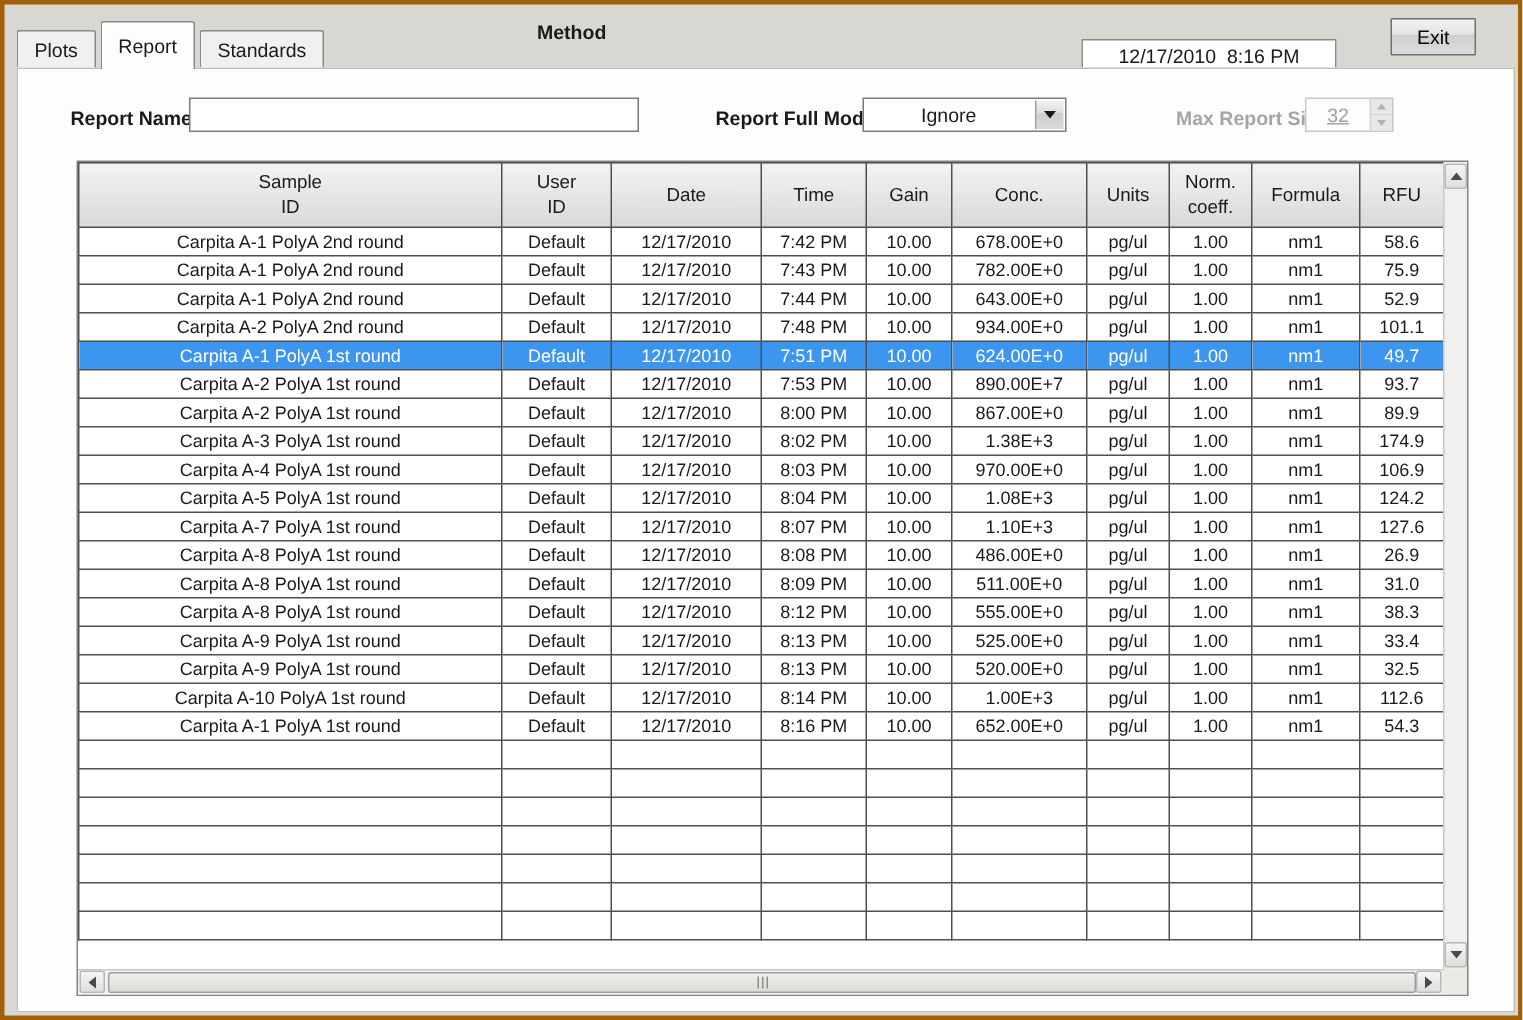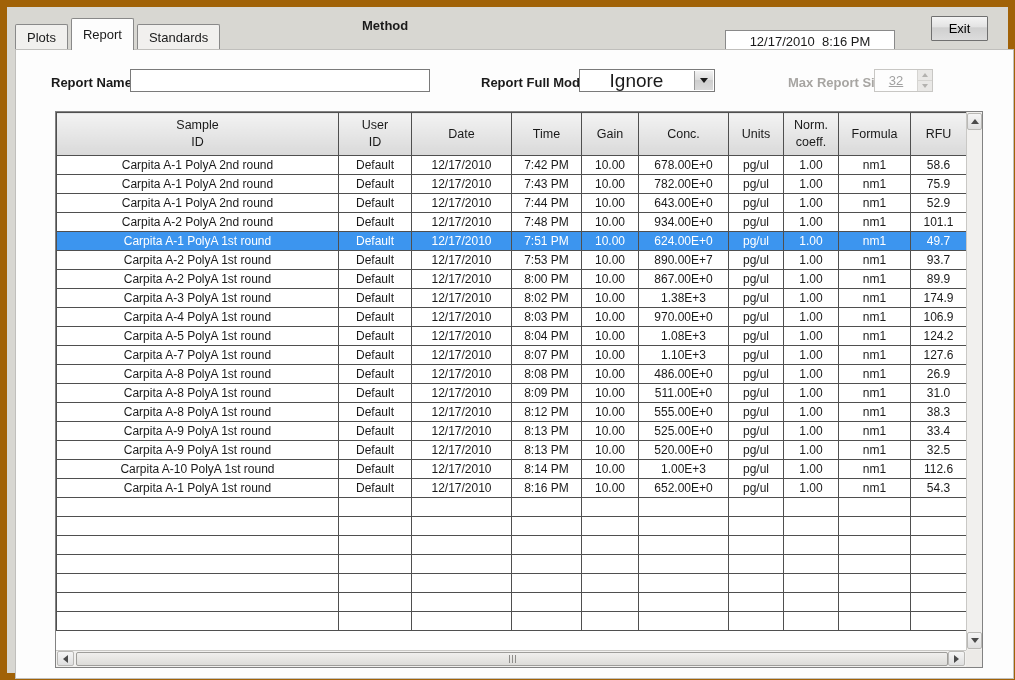--- a/index.html
+++ b/index.html
@@ -1,21 +1,21 @@
 <!DOCTYPE html>
 <html><head>
 <meta charset="utf-8">
 <style>
   * { box-sizing: border-box; margin: 0; padding: 0; }
   html, body { width: 1015px; height: 680px; overflow: hidden; }
   body { font-family: "Liberation Sans", sans-serif; color: #1a1a1a; }
 
   .window {
     position: relative; width: 1015px; height: 680px;
-    background: #d8d7d2; border: 7px solid #a16207;
+    background: #d8d7d2; border: 3px solid #a16207;
   }
 
   
   .tabstrip { position: absolute; left: 8px; top: 11px; height: 31px; display: flex; align-items: flex-end; z-index: 5; }
   .tab {
     height: 25px; padding: 0 11px; margin-right: 3px;
     display: flex; align-items: center;
     background: #f1f0ee; border: 1px solid #898989; border-bottom: none;
     border-radius: 2px 2px 0 0; font-size: 13px; cursor: default;
   }
@@ -46,21 +46,21 @@
   .report-name-input {
     position: absolute; left: 114px; top: 19px; width: 300px; height: 23px;
     border: 1px solid #7a7a7a; font-size: 13px; padding: 0 4px;
     font-family: "Liberation Sans", sans-serif; background: #fff;
   }
 
   .combo {
     position: absolute; left: 563px; top: 19px; width: 136px; height: 23px;
     background: #fff; border: 1px solid #7a7a7a; display: flex; cursor: default;
   }
-  .combo-value { flex: 1; text-align: center; line-height: 21px; font-size: 19px; }
+  .combo-value { flex: 1; text-align: center; line-height: 21px; font-size: 13px; }
   .combo-btn {
     width: 19px; border-left: 1px solid #999;
     background: linear-gradient(#f2f2f2, #ddd 45%, #cdcdcd 46%, #dadada);
     display: flex; align-items: center; justify-content: center; margin: 1px;
   }
   .tri-down { width: 0; height: 0; border-left: 4px solid transparent; border-right: 4px solid transparent; border-top: 5px solid #1a1a1a; }
 
   .spinner {
     position: absolute; left: 858px; top: 19px; width: 59px; height: 23px;
     background: #fdfdfd; border: 1px solid #c8c7c4; display: flex;

